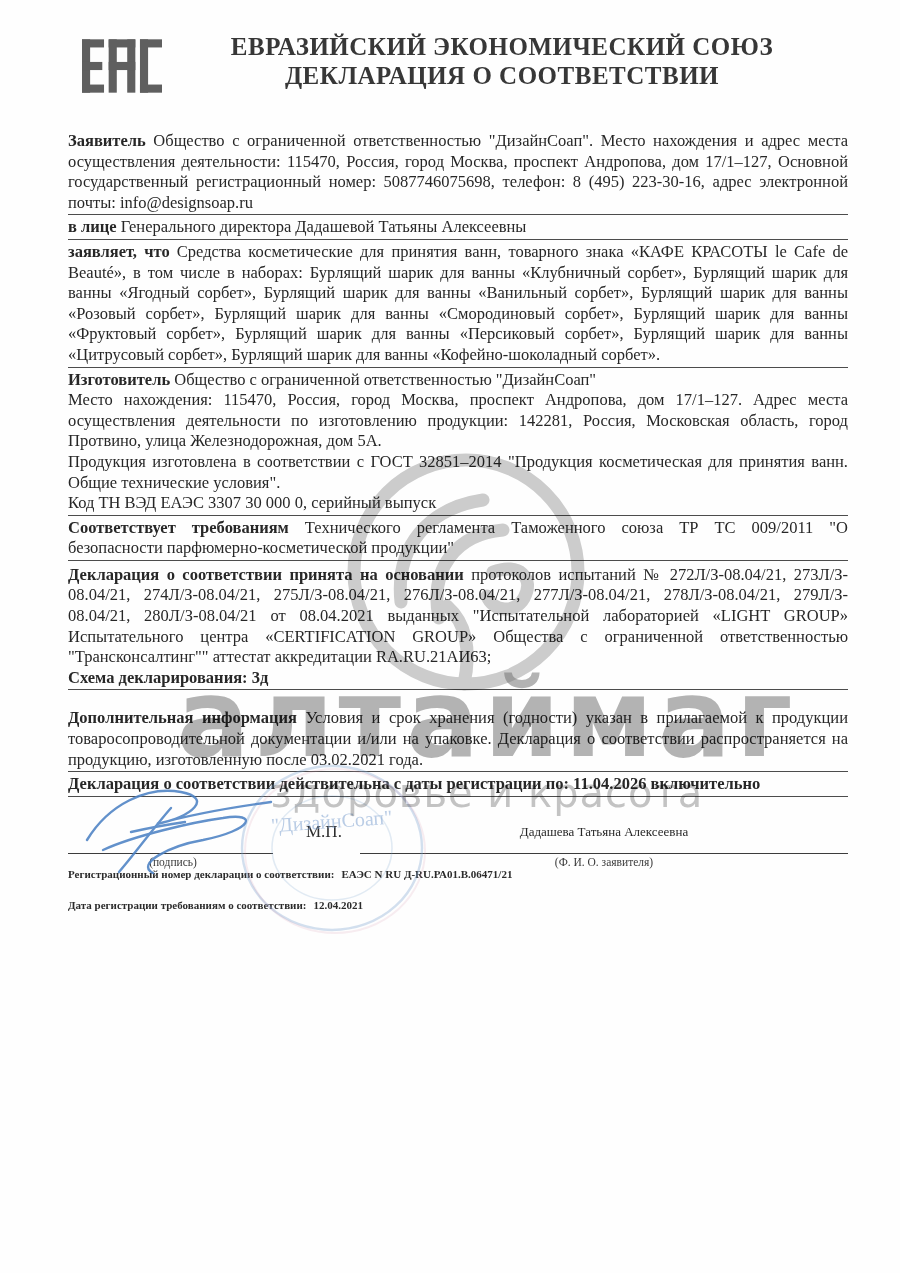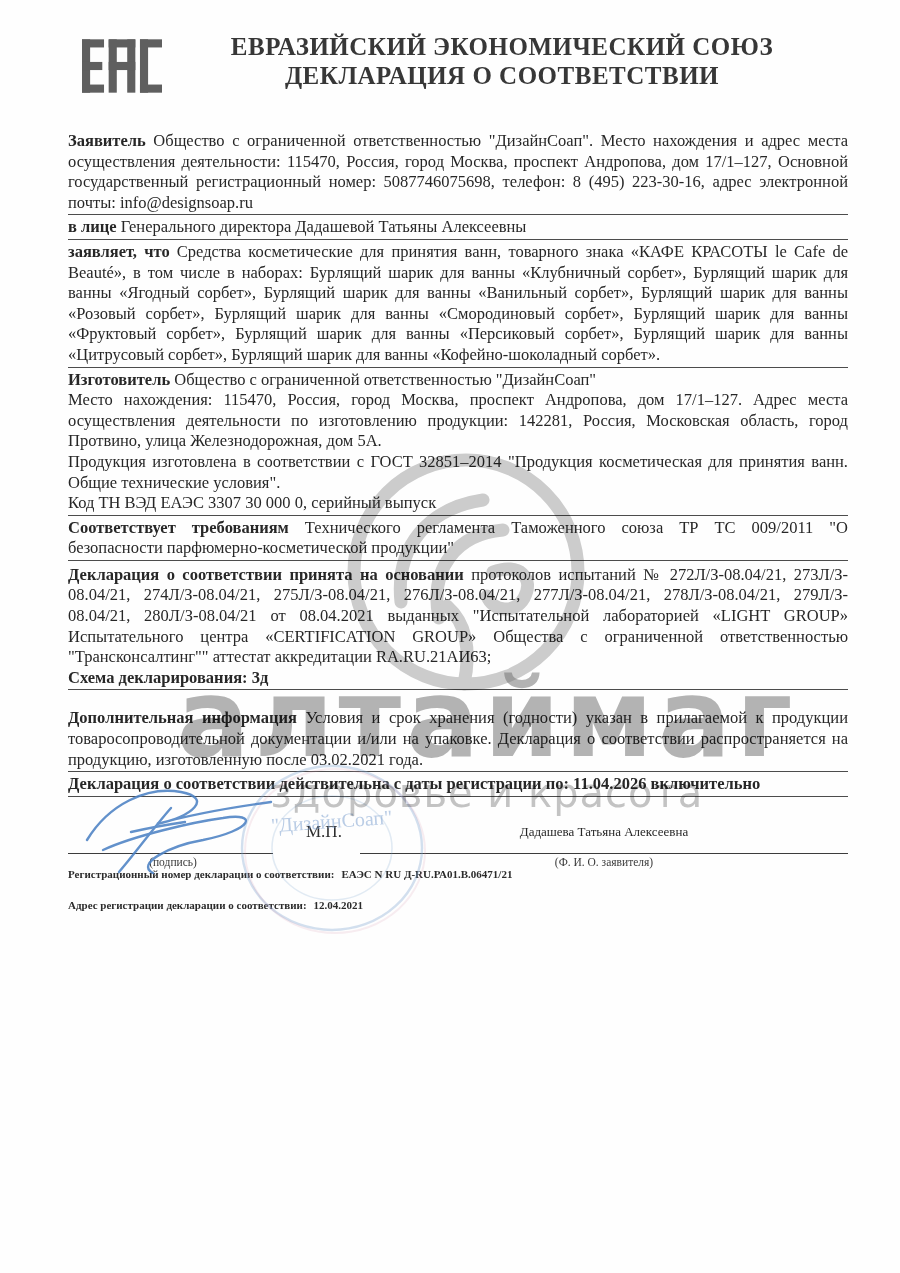--- a/index.html
+++ b/index.html
@@ -141,21 +141,21 @@
     <div class="mp">М.П.</div>
     <div class="fio-line"></div>
     <div class="fio">Дадашева Татьяна Алексеевна</div>
     <div class="fio-caption">(Ф. И. О. заявителя)</div>
   </section>
 
   <div class="reg num">
     <span class="bold">Регистрационный номер декларации о соответствии:</span><span class="bold val">ЕАЭС N RU Д-RU.РА01.В.06471/21</span>
   </div>
   <div class="reg date">
-    <span class="bold">Адрес регистрации декларации о соответствии:</span><span class="bold val">12.04.2021</span>
+    <span class="bold">Дата регистрации требованиям о соответствии:</span><span class="bold val">12.04.2021</span>
   </div>
 
   <div class="watermark">
     <svg class="wm-logo" viewBox="0 0 246 248" aria-hidden="true">
       <g fill="none" stroke="#9b9b9b" stroke-width="13" stroke-linecap="round">
         <circle cx="123" cy="122" r="112"></circle>
         <path d="M58 152 C52 96 86 58 140 50"></path>
         <path d="M96 168 C86 118 114 84 160 80"></path>
         <path d="M150 122 C176 112 192 128 181 148 C172 164 150 162 144 146"></path>
         <path d="M121 234 C129 196 122 172 104 156"></path>

